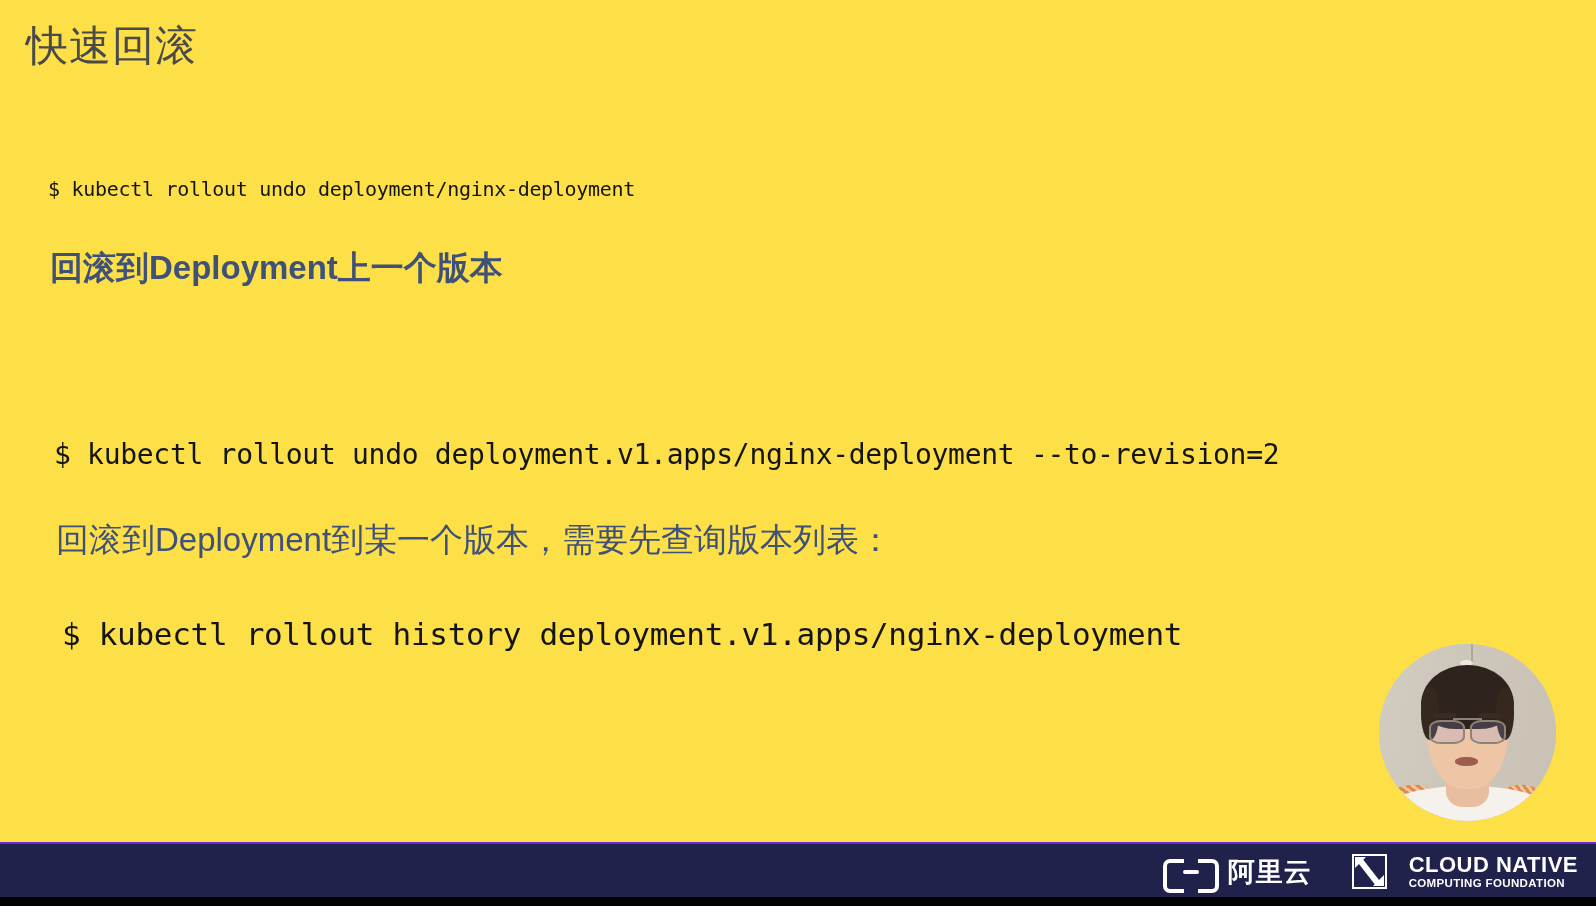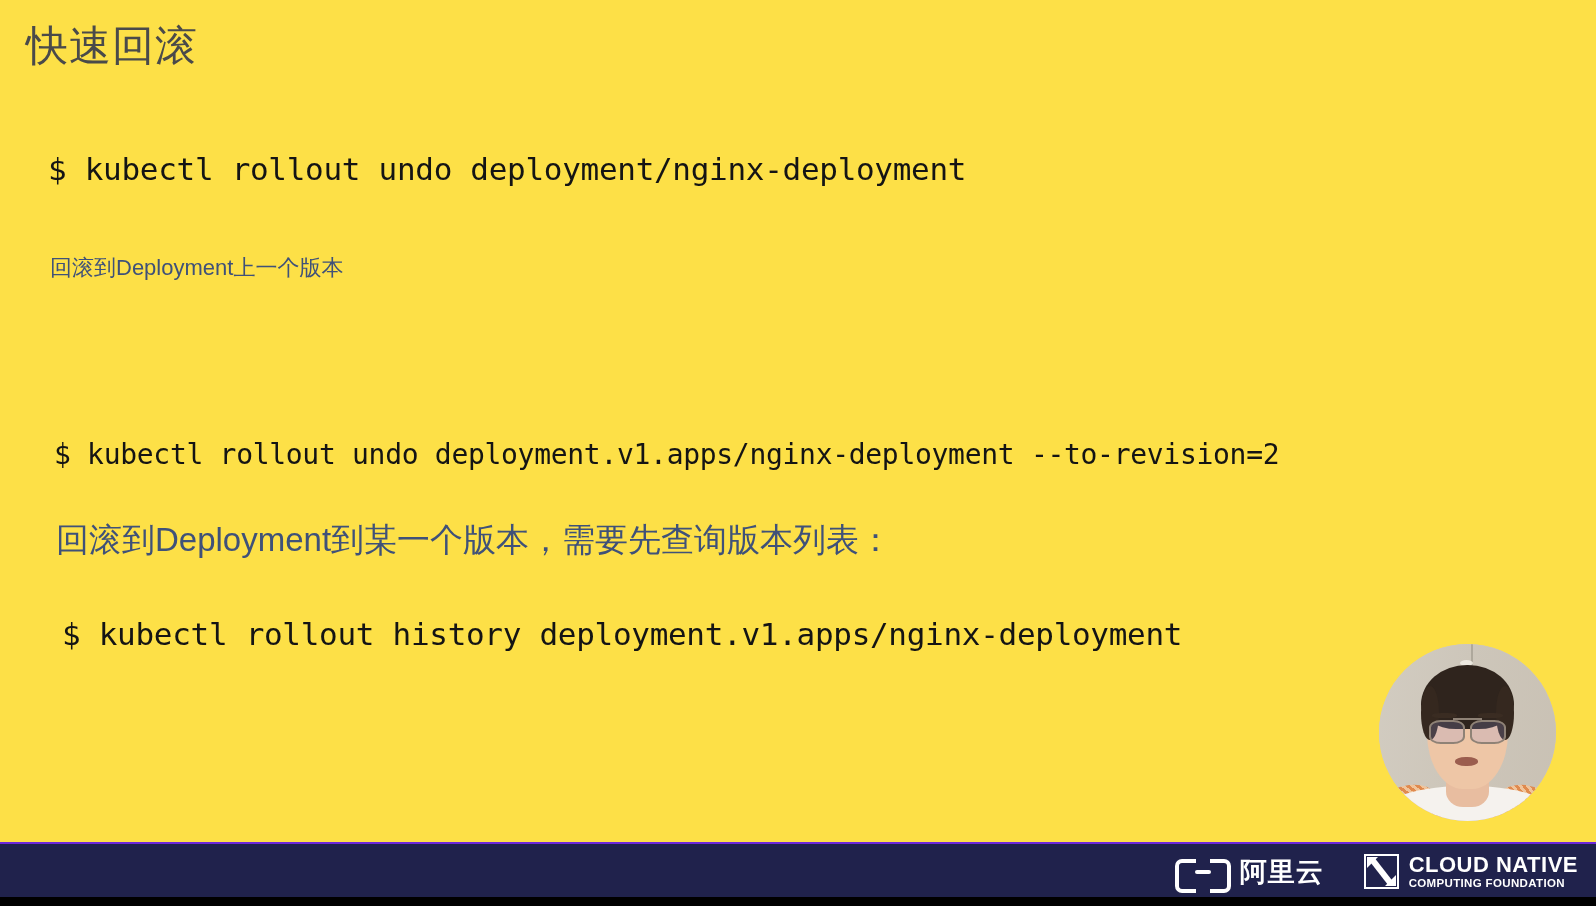--- a/index.html
+++ b/index.html
@@ -53,31 +53,32 @@
 
   .note-line {
     position: absolute;
     color: #3f5179;
     white-space: nowrap;
     font-weight: 400;
   }
 
   #code-1 {
     left: 48px;
-    top: 148px;
-    font-size: 31px;
+    top: 168px;
+    font-size: 20px;
     line-height: 42px;
     text-align: right;
   }
 
   #note-1 {
     left: 50px;
     top: 246px;
-    font-size: 22px;
+    font-size: 33px;
     line-height: 44px;
+    font-weight: bold;
   }
 
   #code-2 {
     left: 54px;
     top: 434px;
     font-size: 28px;
     line-height: 42px;
   }
 
   #note-2 {
@@ -296,22 +297,22 @@
     color: #ffffff;
     font-size: 27px;
     line-height: 30px;
     font-weight: 700;
     letter-spacing: 1px;
   }
 
   
   .cncf-logo {
     display: flex;
-    align-items: flex-start;
-    gap: 10px;
+    align-items: flex-end;
+    gap: 22px;
   }
   .cncf-mark {
     width: 31px;
     height: 31px;
     border: 2px solid #ffffff;
     position: relative;
   }
   .cncf-mark .bar {
     position: absolute;
     left: 50%;

